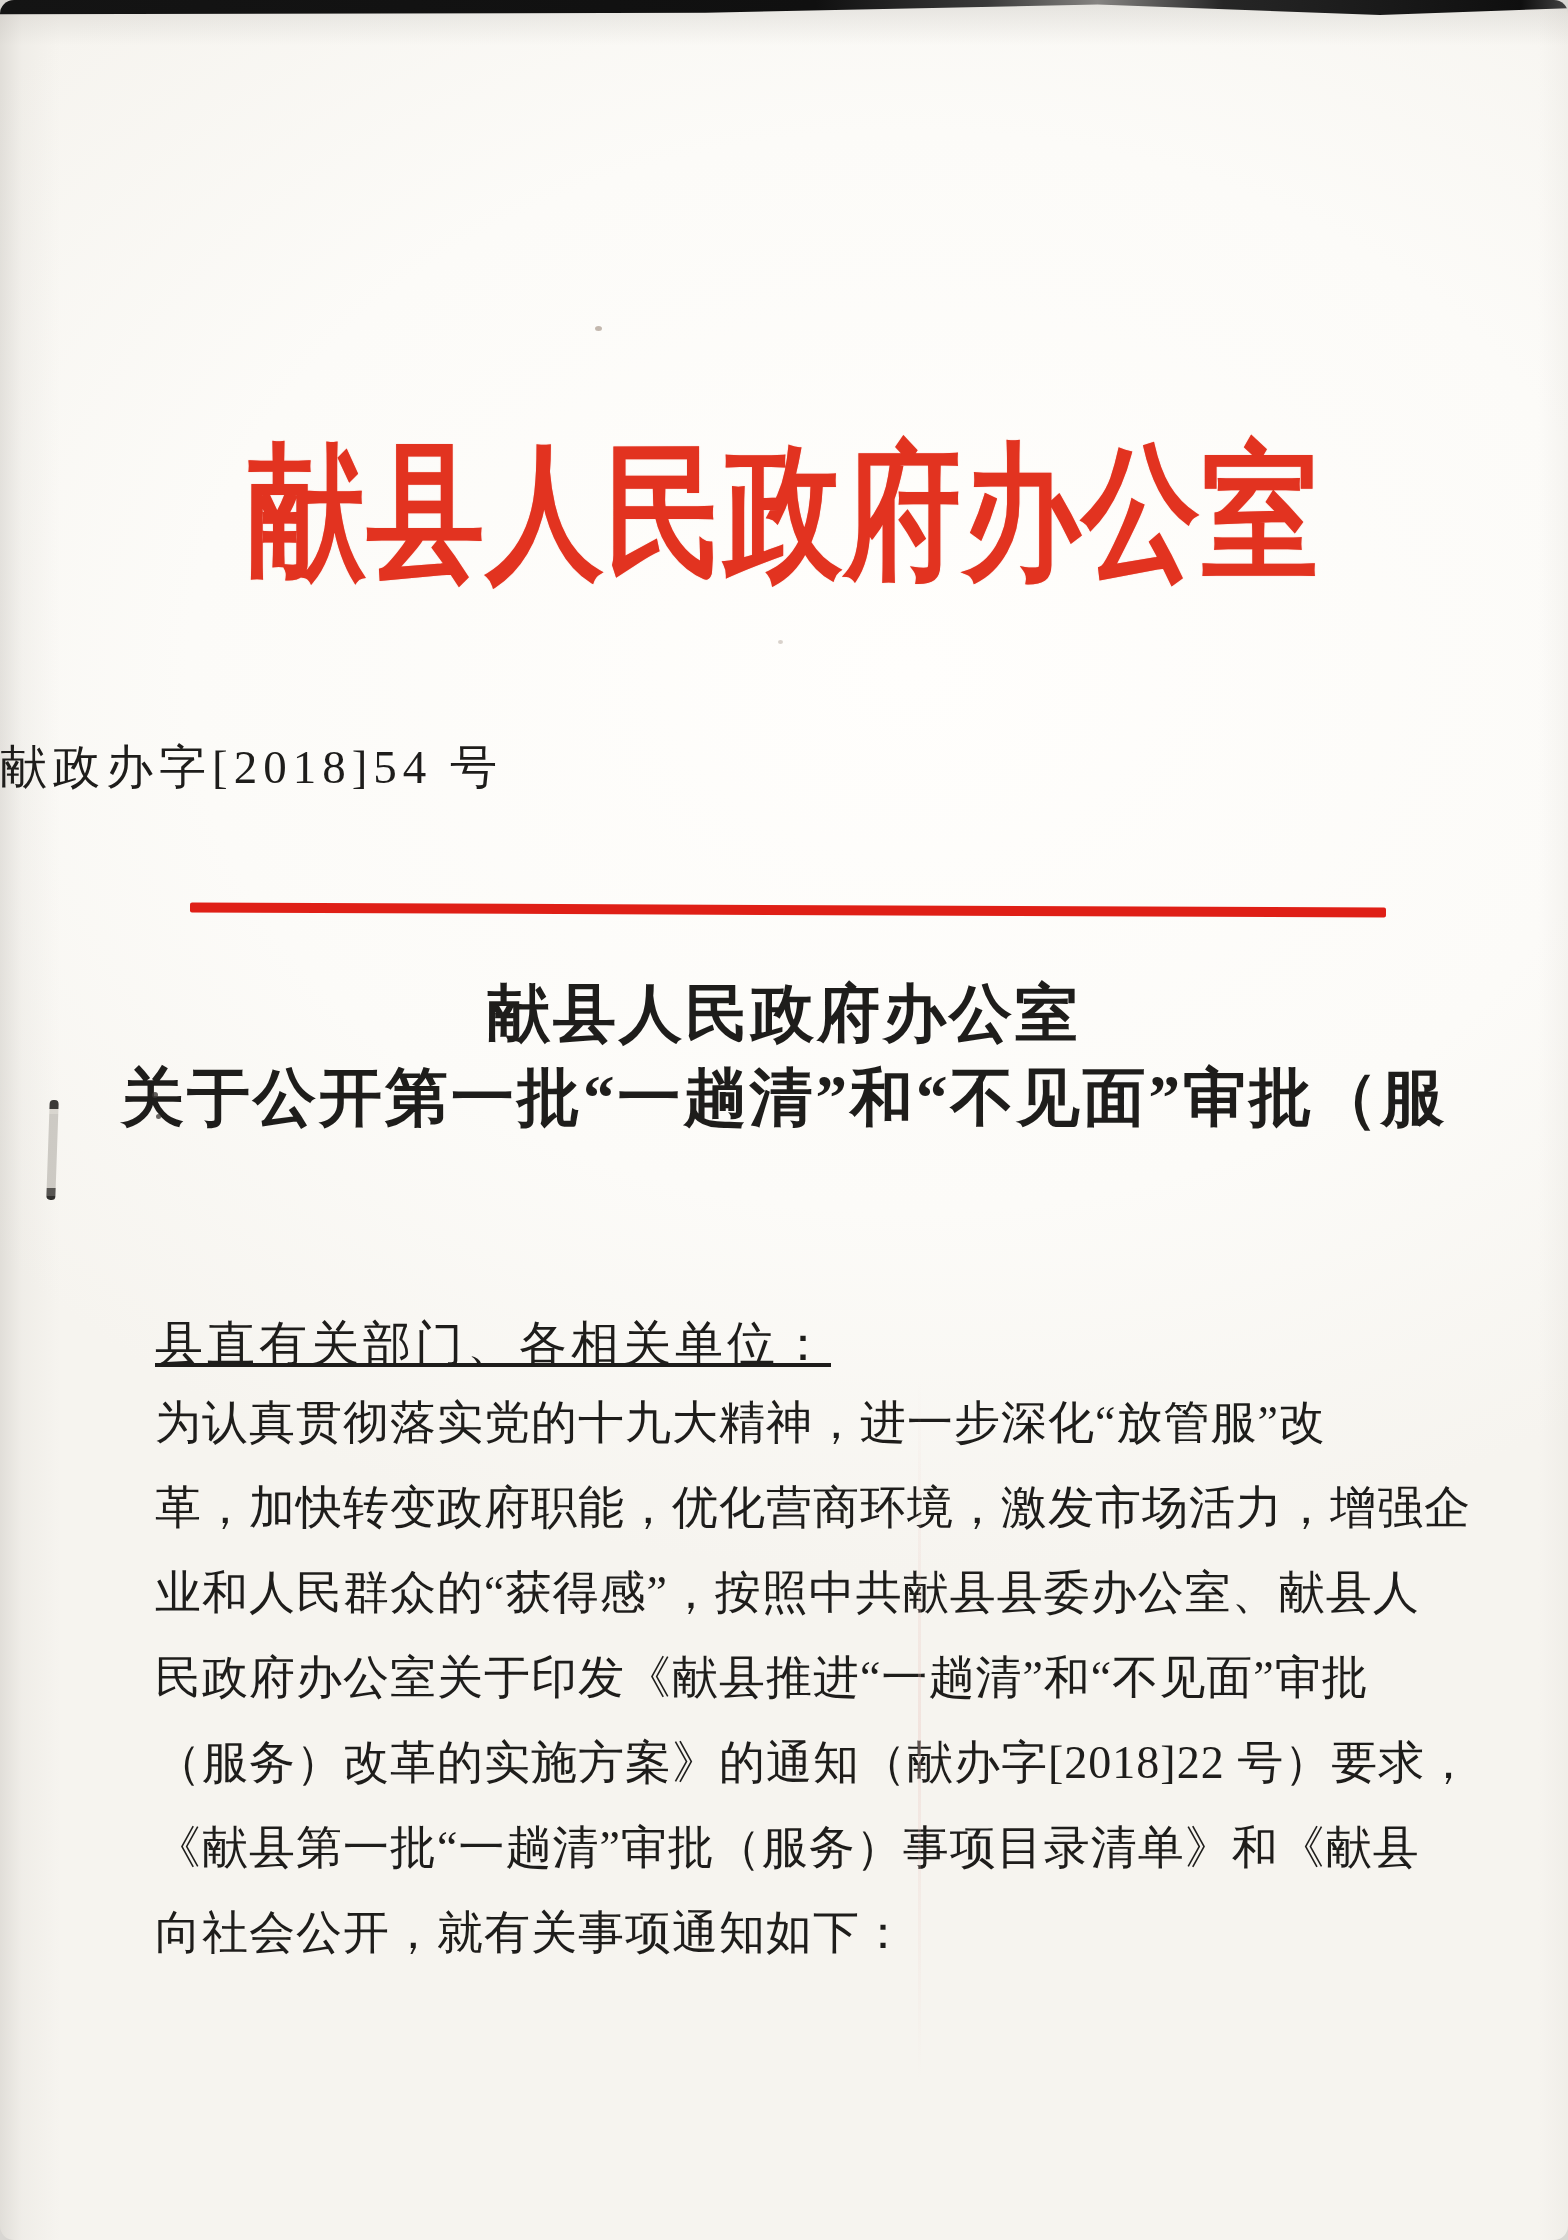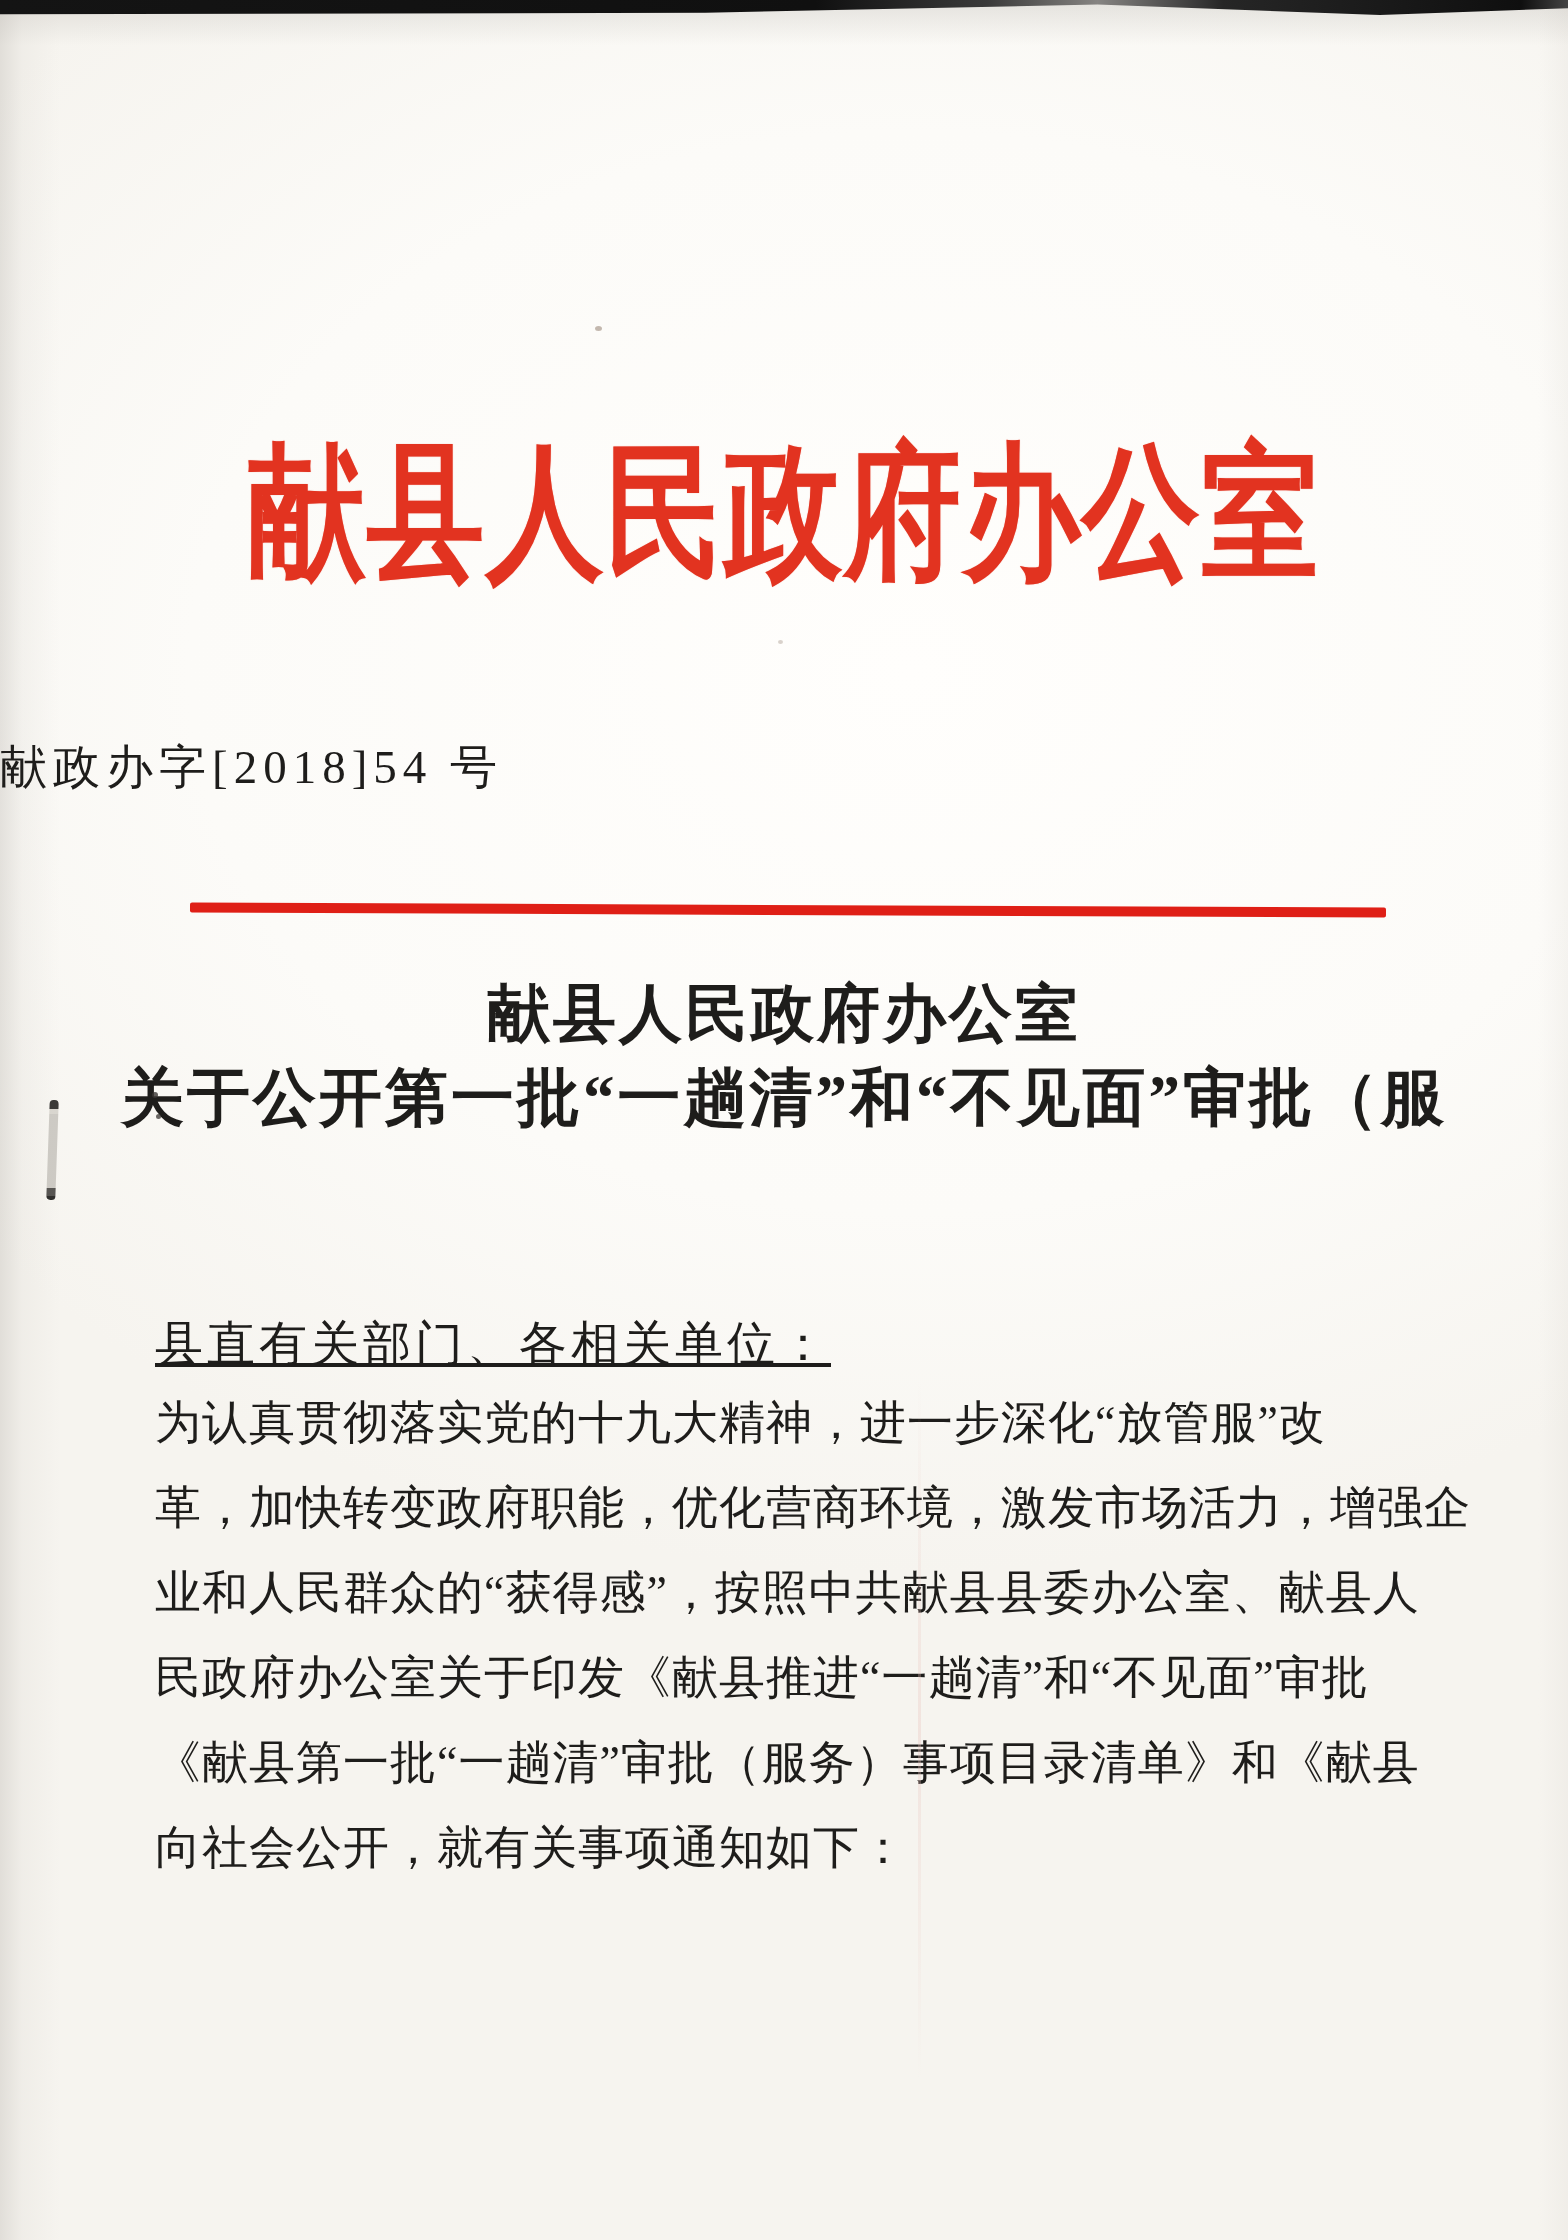--- a/index.html
+++ b/index.html
@@ -14,20 +14,21 @@
     font-family:"Liberation Serif","DejaVu Serif",serif;
     background:#d8d6d2;
   }
   .page{
     position:relative;width:1568px;height:2240px;overflow:hidden;
     background:
       linear-gradient(90deg, rgba(190,186,180,.38) 0px, rgba(210,206,200,.18) 22px, rgba(252,251,248,0) 60px),
       linear-gradient(180deg, rgba(160,156,150,.25) 0px, rgba(252,251,248,0) 46px),
       linear-gradient(270deg, rgba(215,211,205,.20) 0px, rgba(252,251,248,0) 30px),
       radial-gradient(1200px 900px at 58% 30%, #fffefc 0%, var(--paper) 60%, #f6f4ef 100%);
+    border-radius: 14px;
   }
   
   .scan-strip{
     position:absolute;left:0;top:0;width:1568px;height:15px;
     background:linear-gradient(to right,#141414 0%,#101010 52%,#3a3a3a 63%,#868482 70%,#262626 78%,#0f0f0f 97%,#444 100%);
     clip-path:polygon(0 0,100% 0,100% 55%,88% 100%,70% 30%,45% 85%,0 95%);
   }
   .red-header{
     position:absolute;left:0;top:424px;width:1568px;height:180px;
     text-align:center;line-height:180px;
@@ -105,20 +106,21 @@
     <div class="t-line">关于公开第一批“一趟清”和“不见面”审批（服</div>
   </div>
 
   <div class="salutation">县直有关部门、各相关单位：</div>
 
   <div class="body-block">
     <div class="b-line indent">为认真贯彻落实党的十九大精神，进一步深化“放管服”改</div>
     <div class="b-line">革，加快转变政府职能，优化营商环境，激发市场活力，增强企</div>
     <div class="b-line">业和人民群众的“获得感”，按照中共献县县委办公室、献县人</div>
     <div class="b-line">民政府办公室关于印发《献县推进“一趟清”和“不见面”审批</div>
+    <div class="b-line">（服务）改革的实施方案》的通知（献办字[2018]22 号）要求，</div>
     <div class="b-line">《献县第一批“一趟清”审批（服务）事项目录清单》和《献县</div>
     <div class="b-line last">向社会公开，就有关事项通知如下：</div>
   </div>
 
   <div class="staple" style="left:48px;"></div>
   <div class="dot d1"></div>
   <div class="dot d2"></div>
   <div class="speck s1"></div>
   <div class="speck s2"></div>
   <div class="crease"></div>

